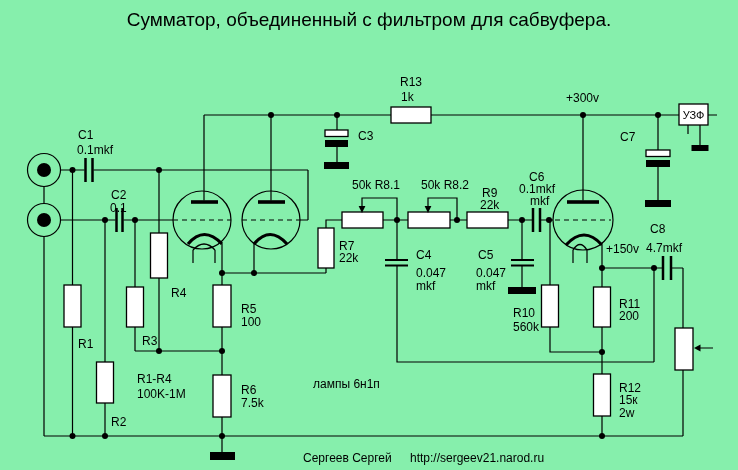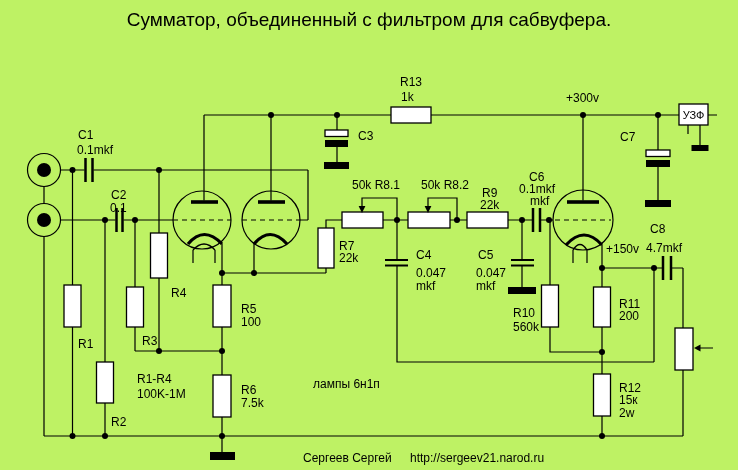--- a/index.html
+++ b/index.html
@@ -1,16 +1,16 @@
 <!DOCTYPE html>
 <html><head>
 <meta charset="utf-8">
 <style>
   html,body{margin:0;padding:0;background:#fff;}
-  .page{width:738px;height:470px;background:#bef264;position:relative;overflow:hidden;}
+  .page{width:738px;height:470px;background:#86efac;position:relative;overflow:hidden;}
   svg{display:block;}
   svg text{font-family:"Liberation Sans","DejaVu Sans",sans-serif;fill:#000;}
   .t{font-size:12px;}
   .t-title{font-size:19px;}
   .t-box{font-size:11px;}
   .wire{stroke:#000;stroke-width:1.2;fill:none;}
   .wire-grid{stroke:#000;stroke-width:1.2;fill:none;stroke-dasharray:5,4;}
   .plate{stroke:#000;stroke-width:2.5;fill:none;}
   .plate-h{stroke:#000;stroke-width:2.2;fill:none;}
   .res{fill:#fff;stroke:#000;stroke-width:1.3;}

